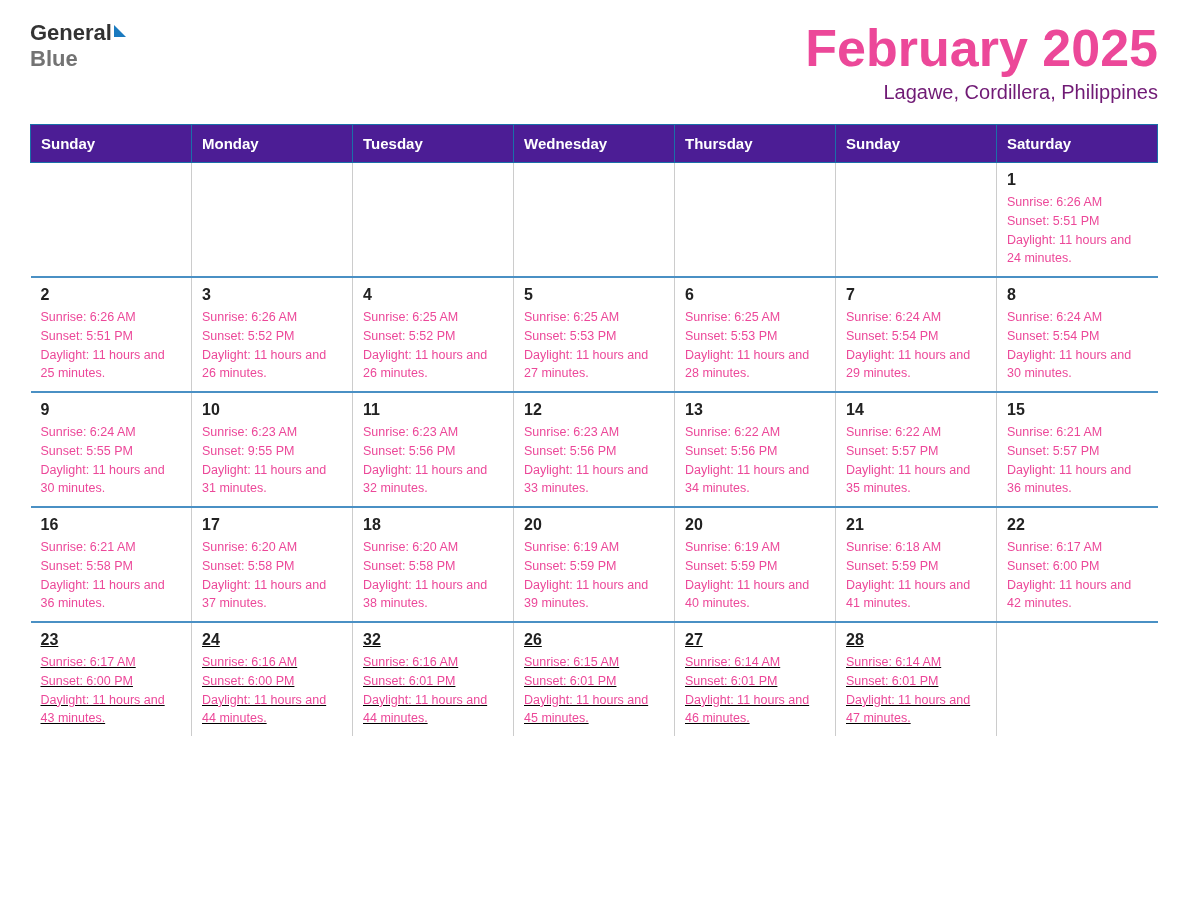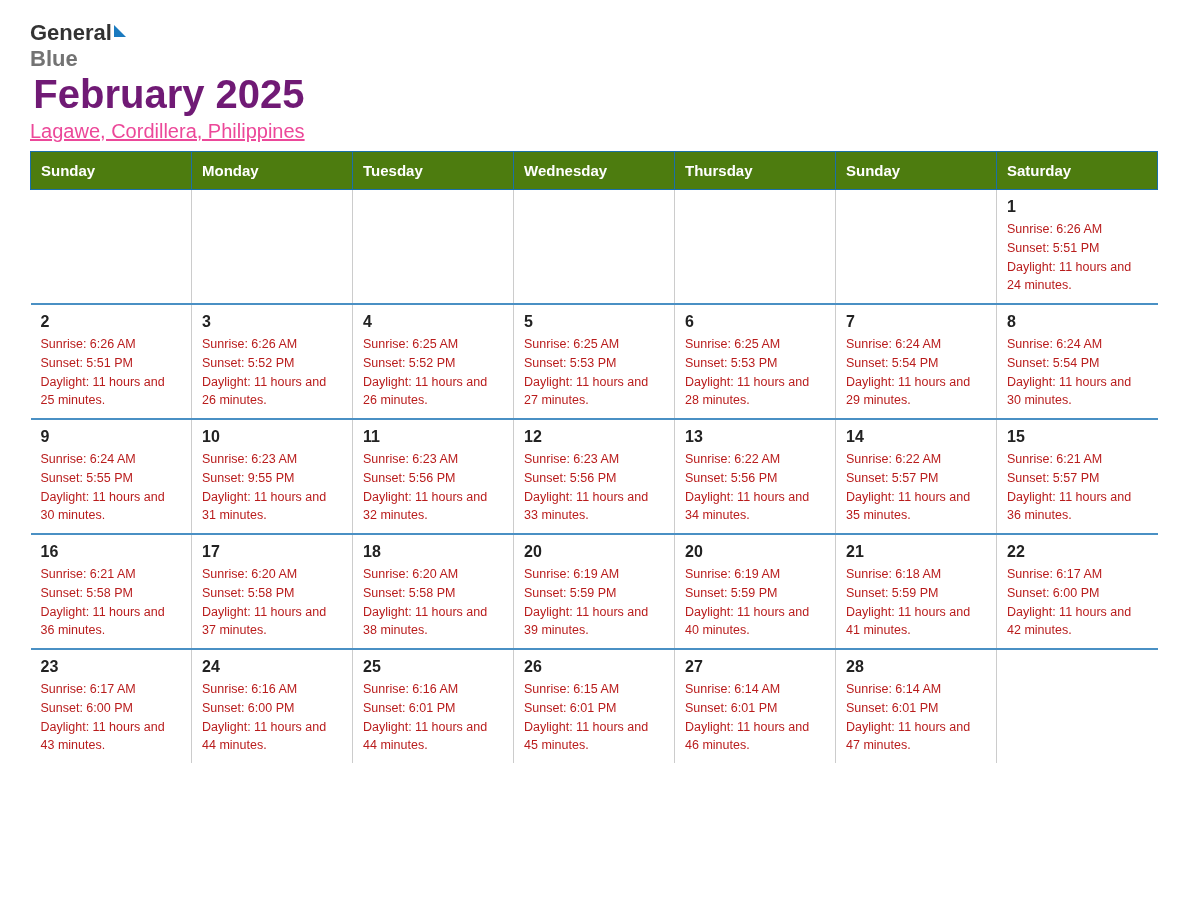--- a/index.html
+++ b/index.html
@@ -7,22 +7,21 @@
       font-family: Arial, sans-serif;
       background: #fff;
       padding: 20px 30px;
       width: 1188px;
       min-height: 918px;
     }
     .header {
       display: flex;
       justify-content: space-between;
       align-items: flex-start;
-      margin-bottom: 8px;
-      flex-direction: column;
+      margin-bottom: 20px;
     }
     .logo-text-general {
       font-size: 22px;
       font-weight: bold;
       color: #333;
     }
     .logo-text-blue {
       font-size: 22px;
       font-weight: bold;
       color: #737373;
@@ -43,38 +42,37 @@
       align-items: flex-start;
     }
     .logo-row1 {
       display: flex;
       align-items: center;
     }
     .title-block {
       text-align: right;
     }
     .title-block h1 {
-      font-size: 40px;
-      font-weight: bold;
-      color: #701a75;
+      font-size: 52px;
+      font-weight: bold;
+      color: #ec4899;
       line-height: 1.1;
     }
     .title-block h2 {
       font-size: 20px;
       font-weight: normal;
-      color: #ec4899;
+      color: #701a75;
       margin-top: 4px;
-      text-decoration: underline;
     }
     table {
       width: 100%;
       border-collapse: collapse;
     }
     thead tr {
-      background-color: #4d7c0f;
+      background-color: #4c1d95;
       margin-top: 48px;
     }
     thead th {
       color: #fff;
       font-size: 15px;
       font-weight: bold;
       padding: 10px 10px;
       text-align: left;
       border: 1px solid #1a6fa8;
     }
@@ -95,24 +93,25 @@
     }
     .day-number {
       font-size: 16px;
       font-weight: bold;
       margin-bottom: 4px;
       display: block;
     }
     .day-info {
       font-size: 12.5px;
       line-height: 1.5;
-      color: #b91c1c;
+      color: #ec4899;
     }
     tbody tr:last-child {
       border-bottom: none;
+      text-decoration: underline;
     }
   </style>
 </head>
 <body>
 
 <div class="header">
   <div class="logo-block">
     <div class="logo-row1">
       <span class="logo-text-general">General</span>
       <span class="logo-triangle"></span>
@@ -291,21 +290,21 @@
 Sunset: 6:00 PM
 Daylight: 11 hours and 43 minutes.</div>
         </td>
         <td>
           <span class="day-number">24</span>
           <div class="day-info">Sunrise: 6:16 AM
 Sunset: 6:00 PM
 Daylight: 11 hours and 44 minutes.</div>
         </td>
         <td>
-          <span class="day-number">25</span>
+          <span class="day-number">32</span>
           <div class="day-info">Sunrise: 6:16 AM
 Sunset: 6:01 PM
 Daylight: 11 hours and 44 minutes.</div>
         </td>
         <td>
           <span class="day-number">26</span>
           <div class="day-info">Sunrise: 6:15 AM
 Sunset: 6:01 PM
 Daylight: 11 hours and 45 minutes.</div>
         </td>

